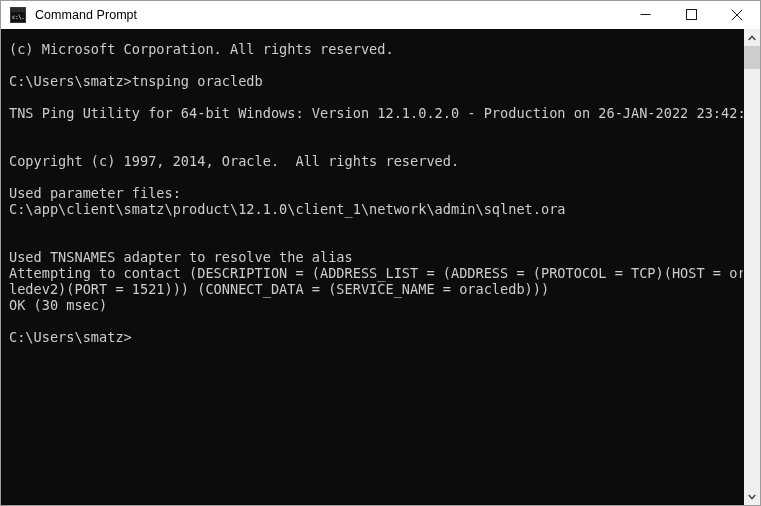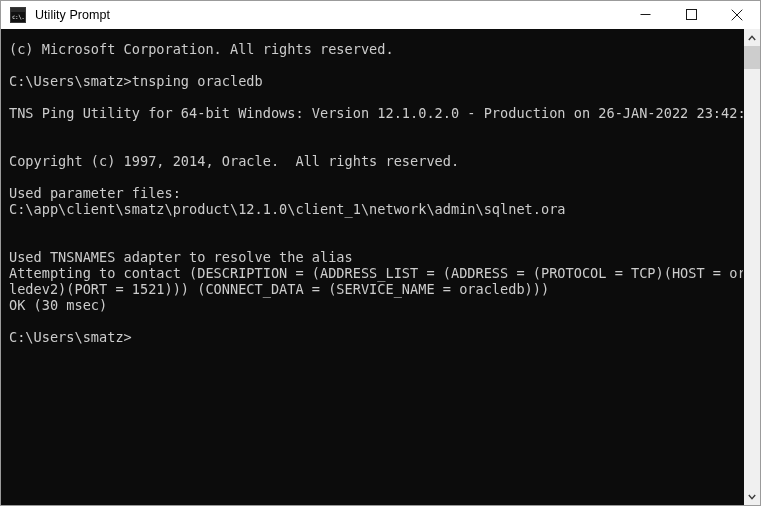--- a/index.html
+++ b/index.html
@@ -174,21 +174,21 @@
 <body>
 
 <div class="window">
 
   <div class="titlebar">
     <div class="title-left">
       <div class="app-icon">
         <div class="icon-titlestrip"></div>
         <div class="icon-screen">c:\.</div>
       </div>
-      <span class="title-text">Utility Prompt</span>
+      <span class="title-text">Command Prompt</span>
     </div>
 
     <div class="title-buttons">
       <div class="title-btn minimize">
         <svg width="11" height="11" viewBox="0 0 11 11" aria-hidden="true">
           <line x1="0.5" y1="5.5" x2="10.5" y2="5.5" stroke="#1a1a1a" stroke-width="1"></line>
         </svg>
       </div>
       <div class="title-btn maximize">
         <svg width="11" height="11" viewBox="0 0 11 11" aria-hidden="true">

